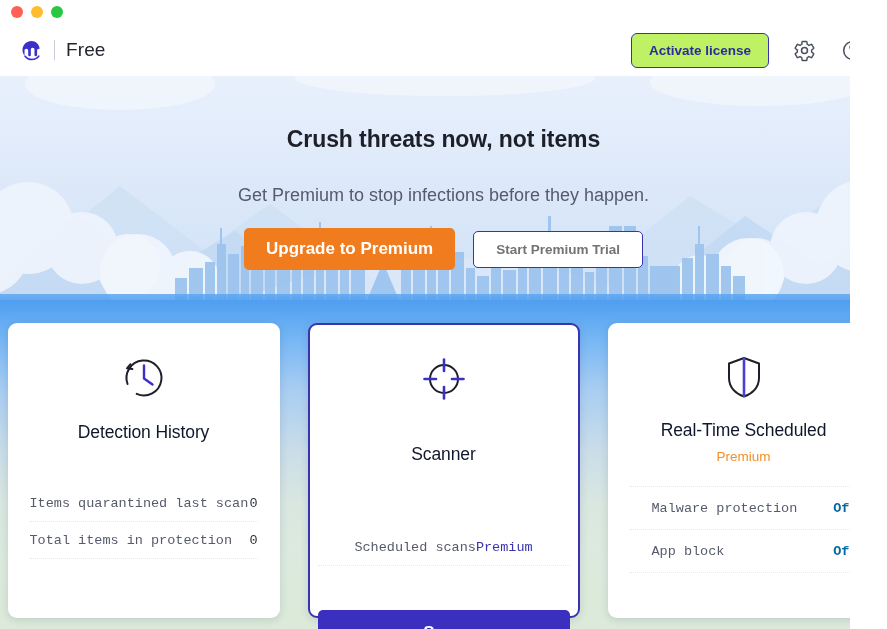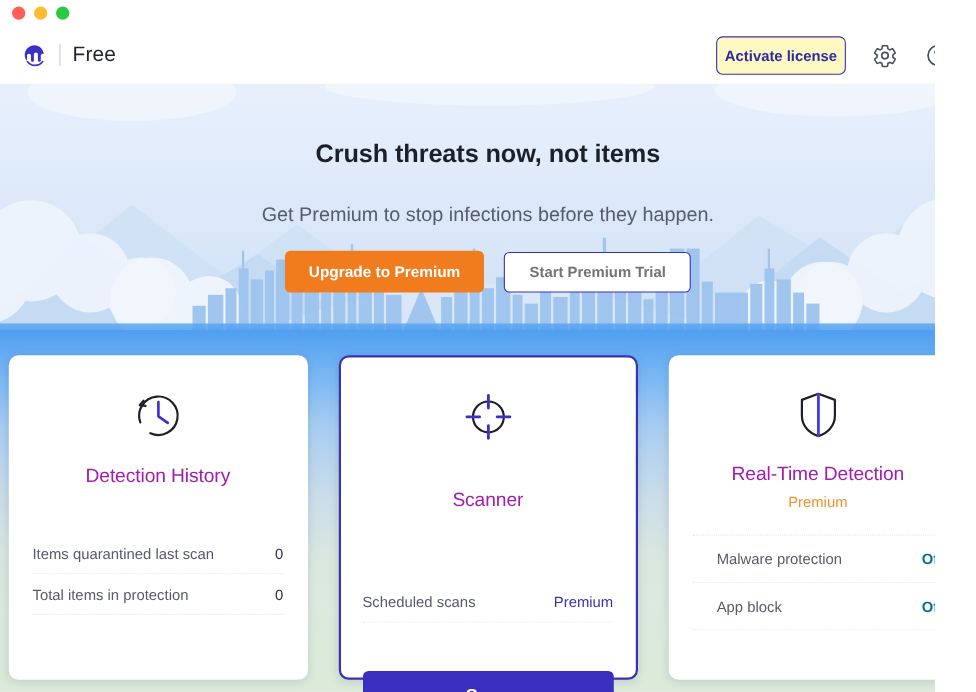--- a/index.html
+++ b/index.html
@@ -59,25 +59,25 @@
     letter-spacing:0.1px;
   }
   .header-right {
     margin-left:auto;
     display:flex; align-items:center;
     margin-right:22px;
   }
   .activate-btn {
     border:1.5px solid #3a33b0;
     border-radius:6px;
-    background:#fef9c3;
+    background:#bef264;
     color:#2d2a9e;
     font-size:13.5px;
     font-weight:bold;
-    padding:9px 7px;
+    padding:9px 17px;
     cursor:pointer;
     font-family:"Liberation Sans", sans-serif;
     white-space:nowrap;
   }
   .icon-btn {
     width:26px; height:26px;
     margin-left:22px;
     cursor:pointer;
     display:flex; align-items:center; justify-content:center;
   }
@@ -116,21 +116,21 @@
   .hero-btns {
     margin-top:22px;
     display:flex; align-items:center;
     gap:18px;
   }
   .btn-upgrade {
     background:#f07c1e;
     color:#ffffff;
     border:none;
     border-radius:5px;
-    font-size:14px;
+    font-size:17px;
     font-weight:bold;
     padding:11px 22px;
     cursor:pointer;
     font-family:"Liberation Sans", sans-serif;
     white-space:nowrap;
   }
   .btn-trial {
     background:#ffffff;
     color:#737373;
     border:1.5px solid #3a33b0;
@@ -173,46 +173,47 @@
     background:#ffffff;
     border-radius:9px;
     box-shadow:0 2px 9px rgba(40,60,110,0.16);
     position:relative;
     display:flex; flex-direction:column;
     align-items:center;
     padding:0 22px;
   }
   .card.active {
     border:2px solid #3a33b0;
-    padding:0 20px;
+    padding:0 8px;
     gap:22px;
   }
   .card-icon {
     margin-top:28px;
     height:54px;
     display:flex; align-items:center; justify-content:center;
   }
   .card-title {
     margin-top:17px;
     font-size:17.5px;
-    color:#a21caf;
+    color:#0f172a;
     text-align:center;
     letter-spacing:-0.1px;
     white-space:nowrap;
   }
   .card-premium-tag {
     margin-top:8px;
     font-size:13.5px;
     color:#f0902a;
     text-align:center;
   }
 
   .rows {
     width:100%;
     margin-top:auto;
+    font-family:Liberation Mono, monospace;
   }
   .row {
     display:flex; align-items:center;
     justify-content:space-between;
     font-size:13.5px;
     color:#565b6b;
     position:relative;
   }
   .row .rv {
     font-weight:normal;
@@ -231,21 +232,21 @@
     height:1px;
     border-top:1px dotted #e7e9ef;
   }
 
   
   .card-left .rows { margin-top:42px; padding-bottom:0; }
   .card-left .row { height:36px; }
 
   
   .card-mid .rows { margin-top:42px; }
-  .card-mid .row { height:36px; }
+  .card-mid .row { height:36px;justify-content:center; }
   .scan-btn {
     width:100%;
     margin-top:22px;
     margin-bottom:23px;
     background:#3a2fbf;
     color:#ffffff;
     border:none;
     border-radius:5px;
     font-size:17px;
     font-weight:bold;
@@ -474,21 +475,21 @@
         <button class="scan-btn">Scan</button>
       </div>
 
       <div class="card card-right">
         <div class="card-icon">
           <svg width="52" height="52" viewBox="0 0 52 52" fill="none">
             <path d="M26 7 L 41 12.5 V 27 C 41 36.5 34.2 42.8 26 45.5 C 17.8 42.8 11 36.5 11 27 V 12.5 Z" stroke="#1e2029" stroke-width="2" stroke-linejoin="round" fill="#ffffff"></path>
             <path d="M26 7.6 V 45" stroke="#4a3fd4" stroke-width="2.6" stroke-linecap="round"></path>
           </svg>
         </div>
-        <div class="card-title">Real-Time Detection</div>
+        <div class="card-title">Real-Time Scheduled</div>
         <div class="card-premium-tag">Premium</div>
         <div class="rows">
           <div class="row-sep"></div>
           <div class="row">
             <span>Malware protection</span>
             <span class="rv accent">Off</span>
           </div>
           <div class="row-sep"></div>
           <div class="row">
             <span>App block</span>

